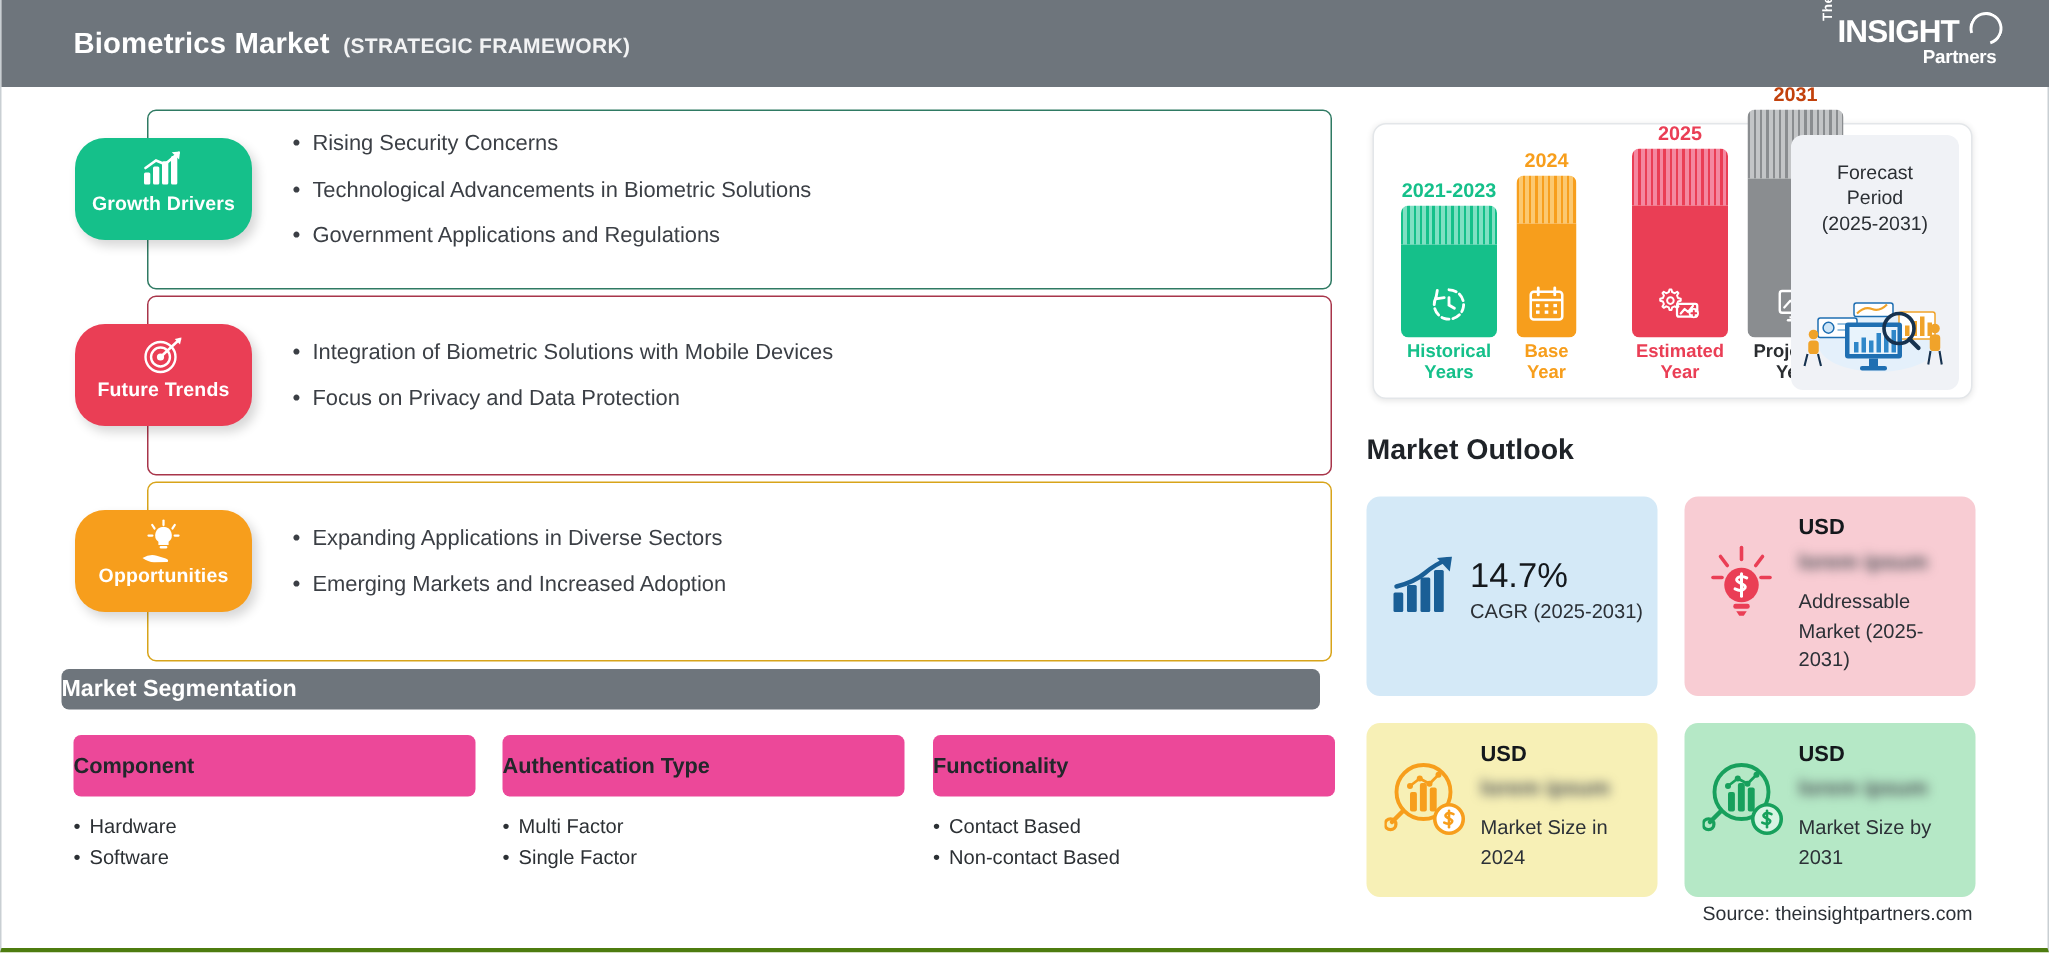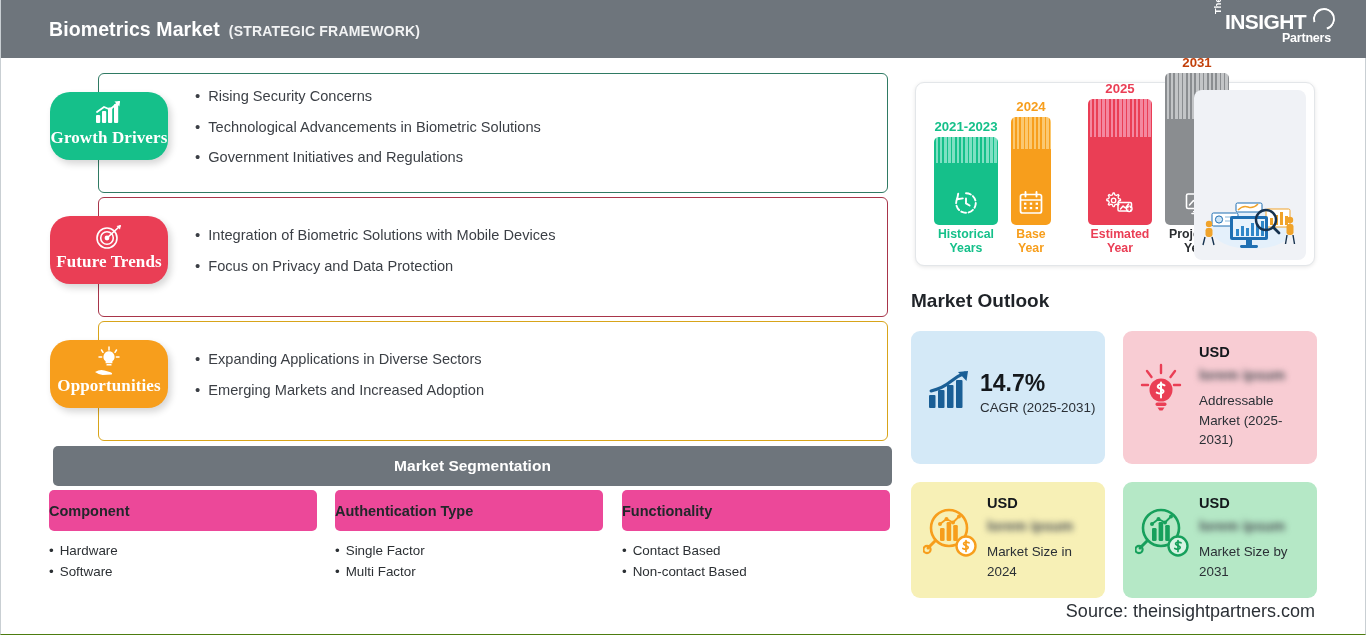--- a/index.html
+++ b/index.html
@@ -8,21 +8,21 @@
     font-family: "Liberation Sans", sans-serif;
     background: #ffffff;
     overflow: hidden;
   }
   #page {
     position: relative;
     width: 1366px; height: 635px;
     background: #ffffff;
     border-left: 1px solid #c9cfd3;
     border-right: 1px solid #c9cfd3;
-    border-bottom: 1px solid #4d7c0f;
+    border-bottom: 3px solid #4d7c0f;
   }
 
   
   #header {
     position: absolute; left: 0; top: 0;
     width: 1366px; height: 58px;
     background: #6e757c;
     display: flex; align-items: center;
   }
   #header-title-wrap {
@@ -97,34 +97,34 @@
     position: absolute;
     width: 118px; height: 68px;
     border-radius: 20px;
     box-shadow: 3px 4px 7px rgba(0,0,0,0.16);
     display: flex; flex-direction: column;
     align-items: center; justify-content: flex-start;
     padding-top: 6px;
     z-index: 5;
   }
   .badge-label {
-    font-size: 17px; font-weight: bold; color: #ffffff;
-    white-space: nowrap; letter-spacing: .1px; font-family: Liberation Serif, serif;
+    font-size: 13px; font-weight: bold; color: #ffffff;
+    white-space: nowrap; letter-spacing: .1px;
   }
   .badge-icon { height: 30px; display:flex; align-items:center; justify-content:center; }
   #badge-growth { left: 49px; top: 92px;  background: #15c08a; }
   #badge-future { left: 49px; top: 216px; background: #ea3e55; }
   #badge-opps   { left: 49px; top: 340px; background: #f79e1c; }
 
   
   #seg-header {
-    position: absolute; left: 52px; top: 446px;
-    width: 839px; height: 40px;
+    position: absolute; left: 40px; top: 446px;
+    width: 839px; height: 27px;
     background: #6e757c; border-radius: 5px;
-    display: flex; align-items: center; justify-content: center;
+    display: flex; align-items: center; 
   }
   #seg-header-label {
     font-size: 15.5px; font-weight: bold; color: #ffffff;
   }
   .seg-col { position: absolute; top: 490px; width: 268px; }
   #seg-col-0 { left: 48px; }
   #seg-col-1 { left: 334px; }
   #seg-col-2 { left: 621px; }
   .seg-pill {
     width: 268px; height: 41px;
@@ -189,42 +189,42 @@
   }
   #mcard-cagr  { left: 910px;  top: 331px; width: 194px; height: 133px; background: #d4e9f7; }
   #mcard-addr  { left: 1122px; top: 331px; width: 194px; height: 133px; background: #f8ccd3; }
   #mcard-size24{ left: 910px;  top: 482px; width: 194px; height: 116px; background: #f7f0b6; }
   #mcard-size31{ left: 1122px; top: 482px; width: 194px; height: 116px; background: #b5e8c6; }
 
   #cagr-inner {
     position: absolute; left: 16px; top: 40px;
     display: flex; align-items: center; gap: 9px;
   }
-  #cagr-value { font-size: 23px; font-weight: bold; color: #14181c; line-height: 1; }
+  #cagr-value { font-size: 23px; font-weight: normal; color: #14181c; line-height: 1; }
   #cagr-label { font-size: 13.4px; color: #2b3036; margin-top: 5px; }
 
   .mcard-body {
     position: absolute; left: 76px; top: 13px; right: 8px;
   }
   .mcard-usd { font-size: 14.6px; font-weight: bold; color: #14181c; }
   .mcard-blur {
     margin-top: 7px;
     font-size: 14.5px; font-weight: bold; color: #4a4f55;
     filter: blur(3.4px);
     white-space: nowrap;
   }
   .mcard-sub {
     margin-top: 8px;
     font-size: 13.4px; color: #2b3036; line-height: 1.46;
   }
   .mcard-icon { position: absolute; left: 12px; top: 30px; }
 
   #source-note {
     position: absolute; right: 50px; top: 601px;
-    font-size: 18px; color: #2b3036;
+    font-size: 13px; color: #2b3036;
   }
 </style>
 </head>
 <body>
 
 <div id="page">
 
   <div id="header">
     <div id="header-title-wrap">
       <span id="header-title">Biometrics Market</span>
@@ -235,21 +235,21 @@
       <span class="logo-insight">INSIGHT</span>
       <span class="logo-partners">Partners</span>
       <span class="logo-arc"></span>
     </div>
   </div>
 
   <div class="strategy-box" id="box-growth">
     <div class="bullets">
       <div class="bullet">Rising Security Concerns</div>
       <div class="bullet">Technological Advancements in Biometric Solutions</div>
-      <div class="bullet">Government Initiatives and Regulations</div>
+      <div class="bullet">Government Applications and Regulations</div>
     </div>
   </div>
   <div class="badge" id="badge-growth">
     <span class="badge-icon">
       <svg width="30" height="26" viewBox="0 0 30 26">
         <rect x="2" y="15" width="4.2" height="8" fill="#fff" rx="1"></rect>
         <rect x="8" y="11" width="4.2" height="12" fill="#fff" rx="1"></rect>
         <rect x="14" y="7.5" width="4.2" height="15.5" fill="#fff" rx="1"></rect>
         <rect x="20" y="4" width="4.2" height="19" fill="#fff" rx="1"></rect>
         <path d="M3 12 L10 7 L16 9.5 L25 2" stroke="#fff" stroke-width="1.8" fill="none" stroke-linecap="round"></path>
@@ -314,22 +314,22 @@
       <div class="seg-item">Hardware</div>
       <div class="seg-item">Software</div>
     </div>
   </div>
 
   <div class="seg-col" id="seg-col-1">
     <div class="seg-pill">
       <span class="seg-pill-label">Authentication Type</span>
     </div>
     <div class="seg-items">
+      <div class="seg-item">Multi Factor</div>
       <div class="seg-item">Single Factor</div>
-      <div class="seg-item">Multi Factor</div>
     </div>
   </div>
 
   <div class="seg-col" id="seg-col-2">
     <div class="seg-pill">
       <span class="seg-pill-label">Functionality</span>
     </div>
     <div class="seg-items">
       <div class="seg-item">Contact Based</div>
       <div class="seg-item">Non-contact Based</div>
@@ -415,20 +415,25 @@
               <line x1="9" y1="21.6" x2="13.5" y2="21.6" stroke="#fff" stroke-width="1.4"></line>
               <line x1="18" y1="21.6" x2="13.5" y2="21.6" stroke="#fff" stroke-width="1.4"></line>
             </svg>
           </div>
         </div>
       </div>
       <div class="tl-caption" id="tlc-3" style="bottom: 0px; color: rgb(42, 45, 48);">Projected<br>Year</div>
     </div>
 
     <div id="forecast-panel">
+      <div id="forecast-text">
+        <div>Forecast</div>
+        <div>Period</div>
+        <div>(2025-2031)</div>
+      </div>
       <div id="forecast-illo">
         <svg width="108" height="66" viewBox="0 0 108 66">
           <ellipse cx="56" cy="46" rx="40" ry="19" fill="#e4f0fb"></ellipse>
           <rect x="40" y="19" width="26" height="9" rx="1.5" fill="#fff" stroke="#1f6fb2" stroke-width="1"></rect>
           <path d="M42 26 q5 -5 10 -3 t10 -3" stroke="#f0a32a" stroke-width="1.4" fill="none"></path>
           <rect x="16" y="29" width="26" height="13" rx="1.5" fill="#fff" stroke="#1f6fb2" stroke-width="1"></rect>
           <circle cx="23" cy="35.5" r="3.6" fill="#cfe6f7" stroke="#1f6fb2" stroke-width="1"></circle>
           <line x1="29" y1="33" x2="38" y2="33" stroke="#9cc4e2" stroke-width="1.2"></line>
           <line x1="29" y1="37" x2="35" y2="37" stroke="#9cc4e2" stroke-width="1.2"></line>
           <rect x="70" y="25" width="24" height="18" rx="1.5" fill="#fff" stroke="#f0a32a" stroke-width="1"></rect>

